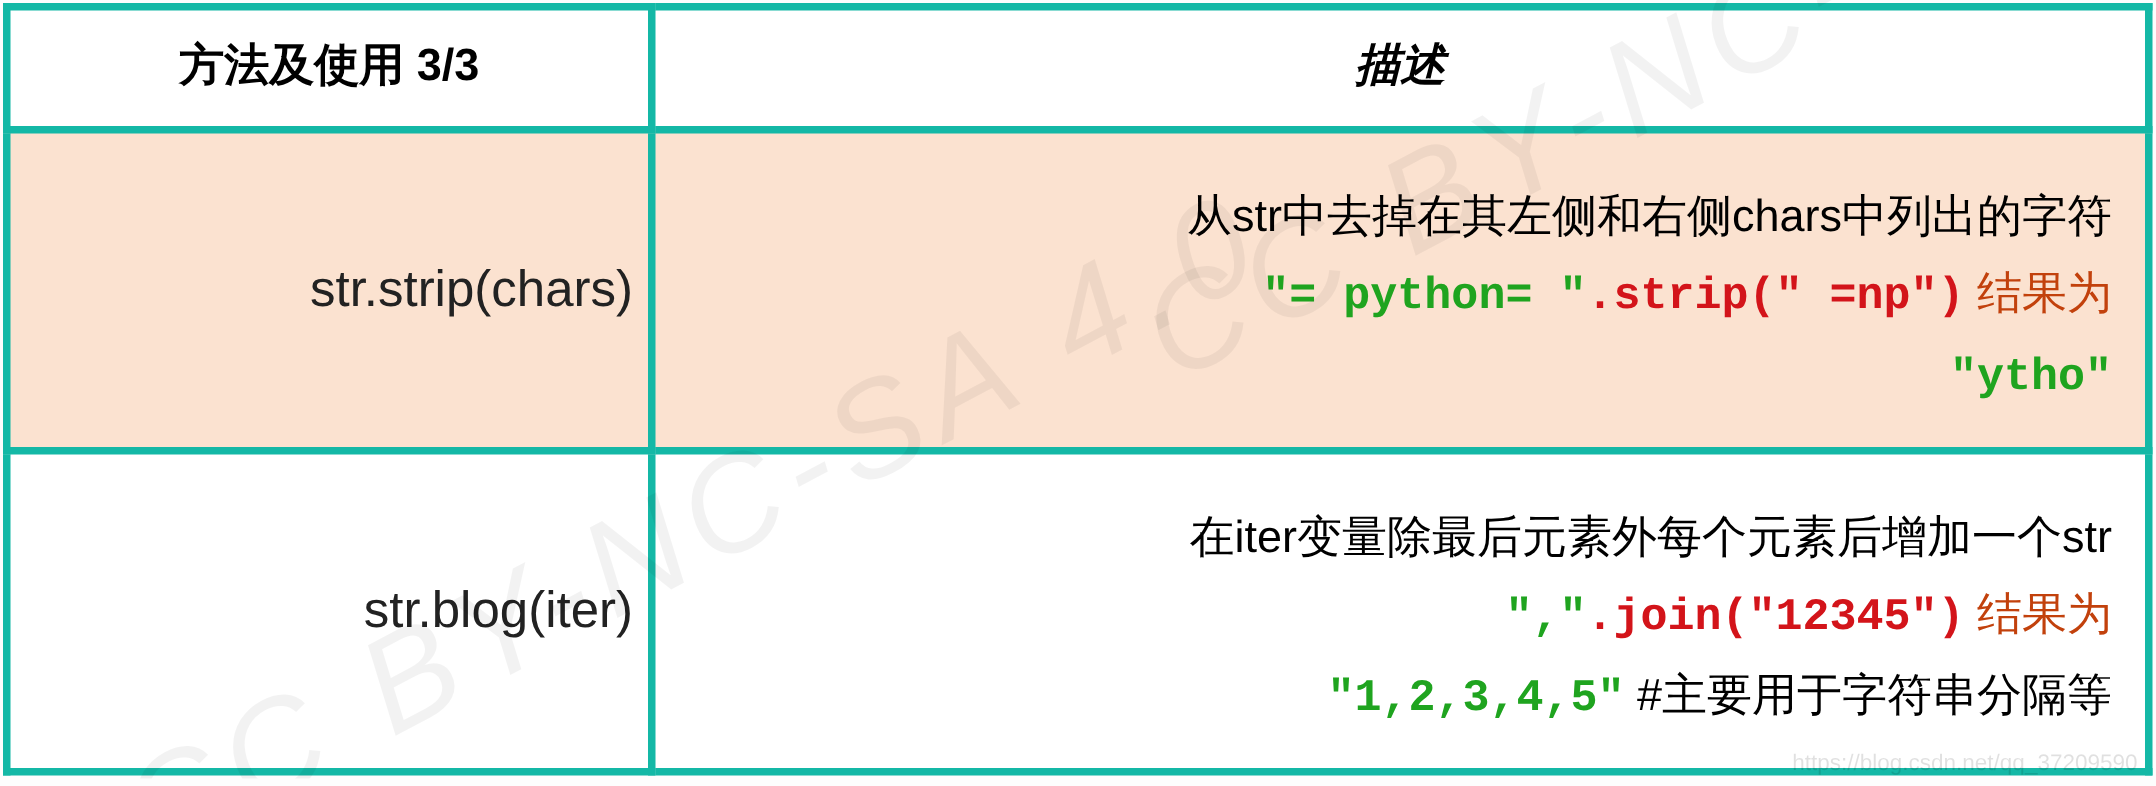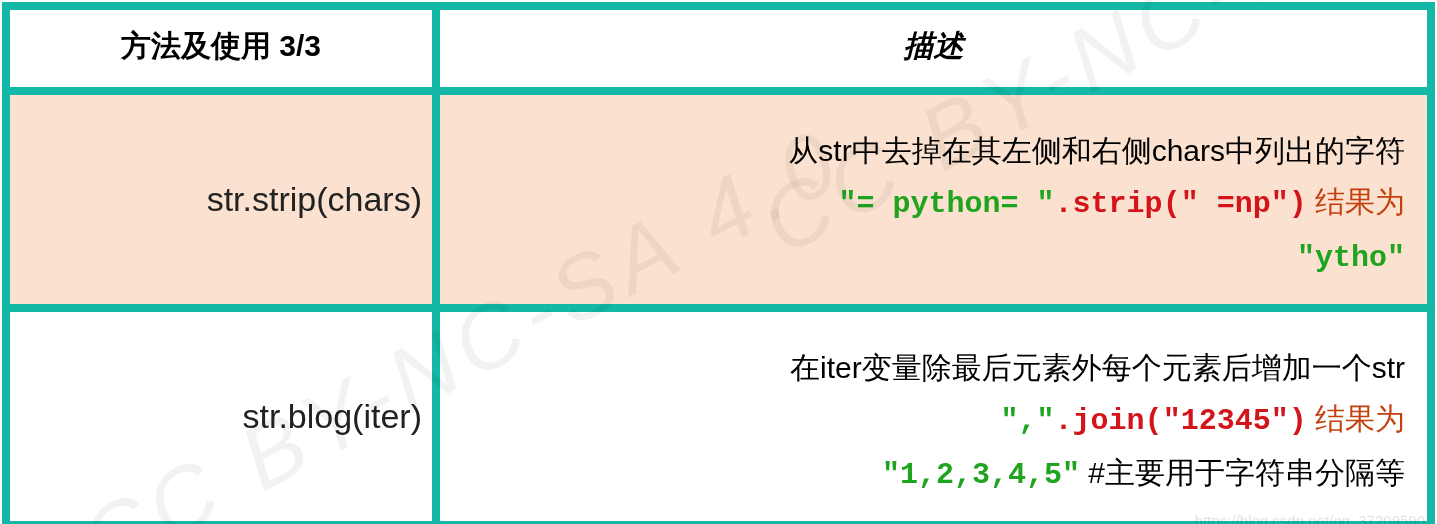--- a/index.html
+++ b/index.html
@@ -9,21 +9,21 @@
       padding: 2px;
       width: 1437px;
       position: relative;
     }
     .tbl {
       border-collapse: collapse;
       width: 100%;
       border: 3px solid #e9792b;
     }
     .tbl th, .tbl td {
-      border: 8px solid #14b8a6;
+      border: 5px solid #14b8a6;
       vertical-align: middle;
     }
     .tbl th {
       font-size: 30px;
       font-weight: 700;
       color: #000;
       text-align: center;
       padding: 16px 8px 20px;
       background: #fff;
     }

